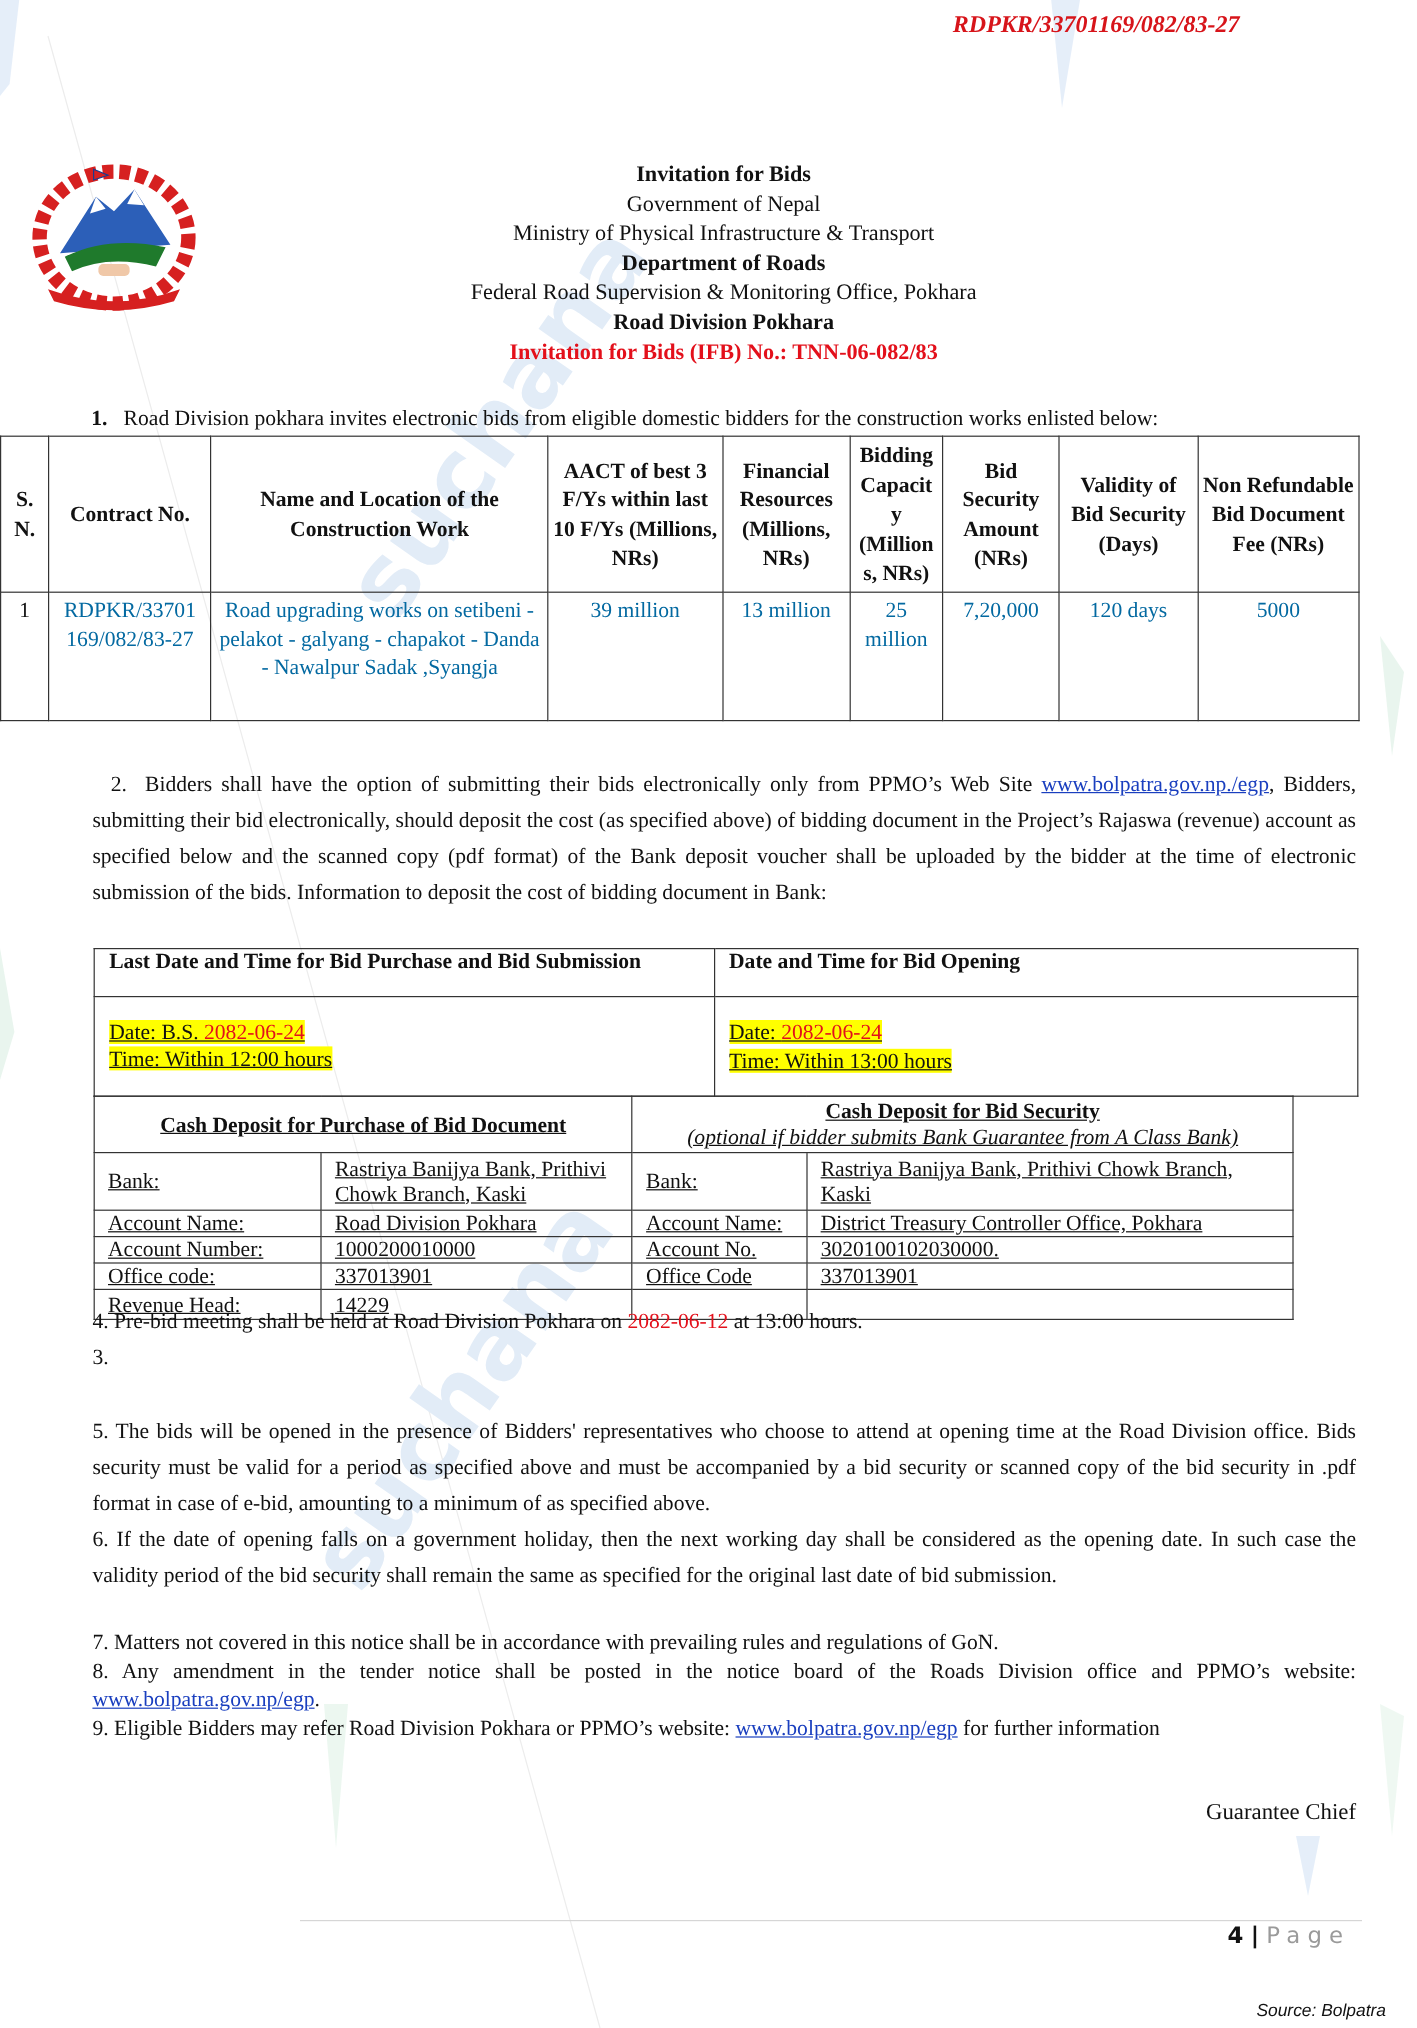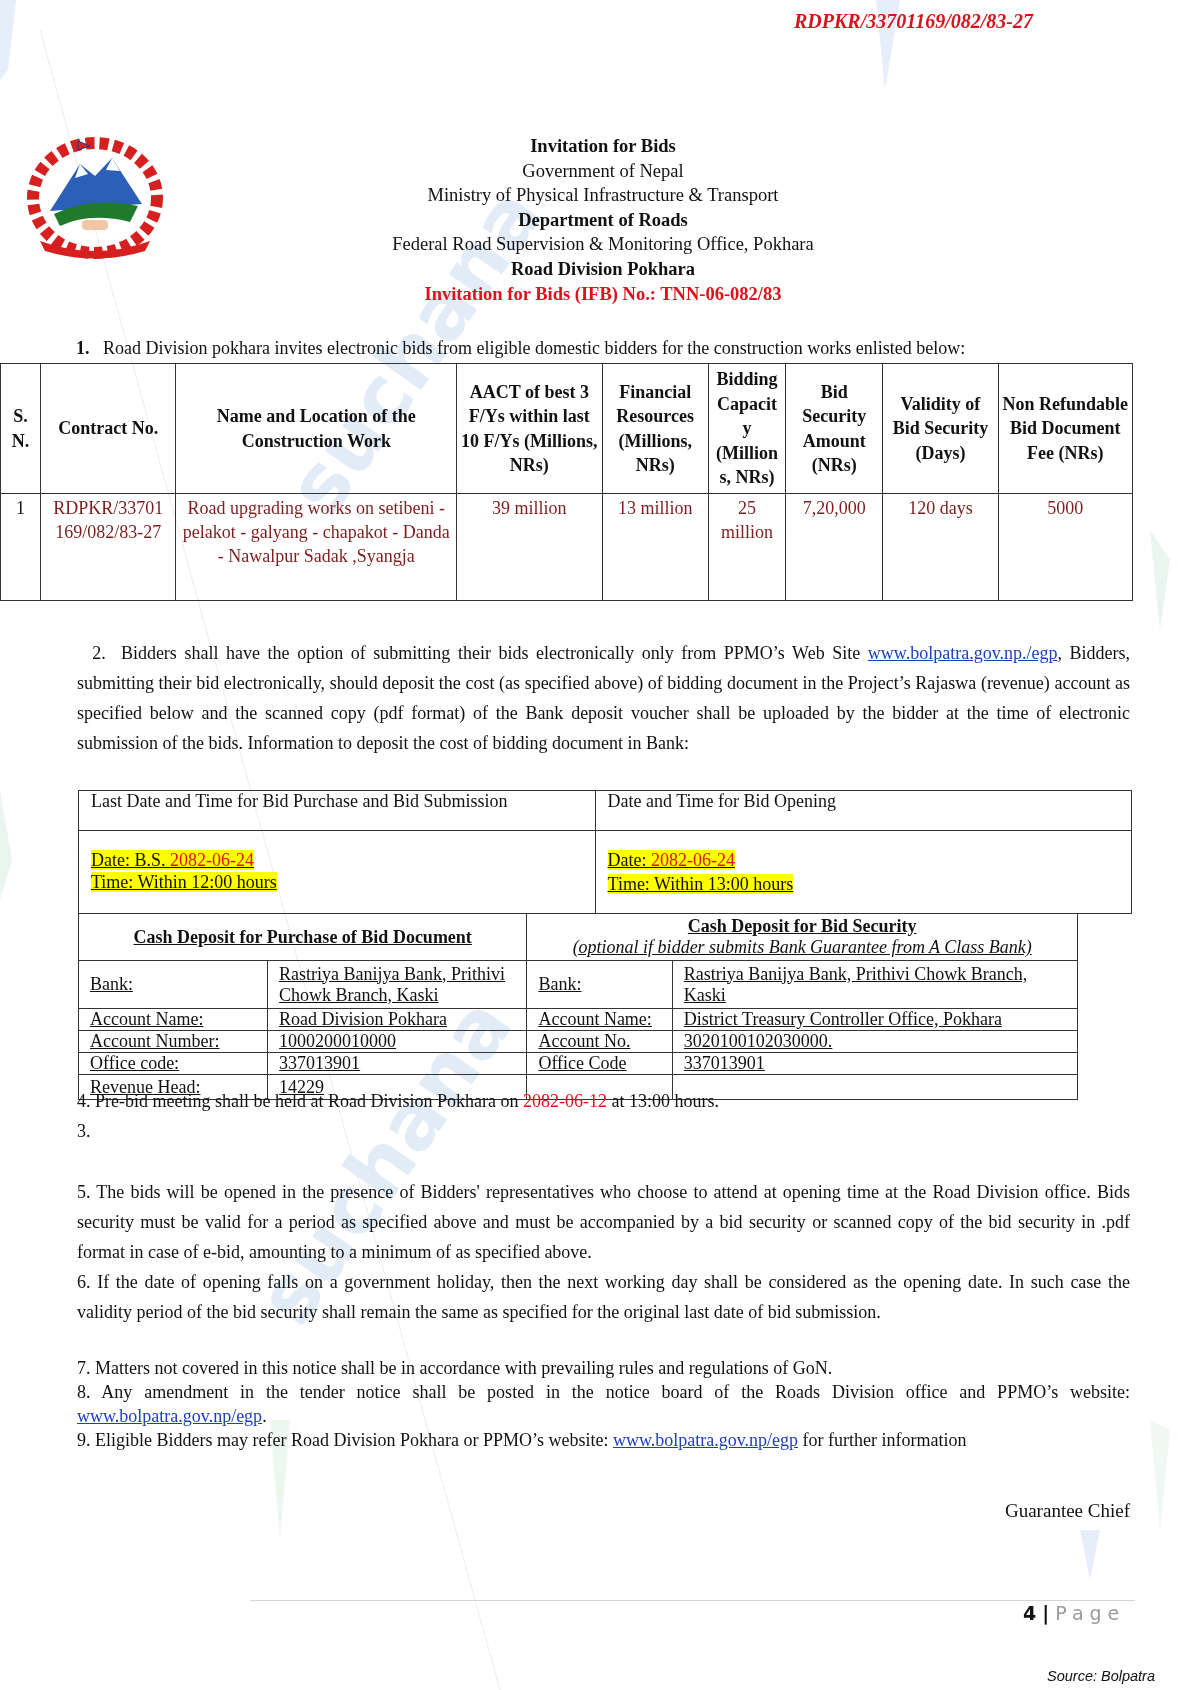--- a/index.html
+++ b/index.html
@@ -9,27 +9,27 @@
   .ref { position: absolute; top: 10px; left: 794px; font-size: 20px; font-weight: bold; font-style: italic; color: #d7141a; }
   .emblem { position: absolute; left: 20px; top: 136px; width: 150px; height: 125px; }
   .header { position: absolute; top: 134px; left: 300px; width: 606px; text-align: center; font-size: 18.5px; line-height: 24.6px; }
   .header .b { font-weight: bold; }
   .header .red { color: #e3101b; font-weight: bold; }
   .p1 { position: absolute; top: 338px; left: 76px; font-size: 18px; }
   table { border-collapse: collapse; }
   table.works { position: absolute; top: 363px; left: 0; width: 1133px; font-size: 18px; }
   table.works th, table.works td { border: 1.5px solid #333; vertical-align: middle; text-align: center; padding: 0 2px; }
   table.works th { font-weight: bold; line-height: 24.5px; }
-  table.works td { color: #7f1d1d; vertical-align: top; line-height: 24px; height: 80px; padding-top: 2px; }
+  table.works td { color: #0369a1; vertical-align: top; line-height: 24px; height: 80px; padding-top: 2px; }
   table.works td.sn { color: #111; }
   .para { position: absolute; left: 77px; width: 1053px; font-size: 18px; line-height: 30px; text-align: justify; }
   a.link { color: #1a3fbf; text-decoration: underline; }
   table.dates { position: absolute; top: 790px; left: 78px; width: 1054px; font-size: 18px; }
   table.dates td { border: 1.5px solid #333; vertical-align: top; padding: 0 12px; }
-  table.dates .hd { font-weight: normal; line-height: 20px; height: 40px; margin-left: 36px; }
+  table.dates .hd { font-weight: bold; line-height: 20px; height: 40px; margin-left: 36px; }
   table.dates .val { height: 83px; padding-top: 18px; line-height: 22px; }
   .hl { background: #ffff00; text-decoration: underline; margin-top: 40px; }
   .hl .r { color: #e3101b; }
   table.bank { position: absolute; top: 913px; left: 78px; width: 1000px; font-size: 18px; }
   table.bank td { border: 1.5px solid #333; padding: 0 11px; line-height: 21px; text-decoration: underline; vertical-align: middle; }
   table.bank td.title { text-align: center; font-weight: bold; height: 47px; }
   table.bank td.title .it { font-weight: normal; font-style: italic; display: block; }
   table.bank td.empty { text-decoration: none; }
   .list { position: absolute; left: 77px; width: 1053px; font-size: 18px; text-align: justify; }
   .red { color: #e3101b; }

